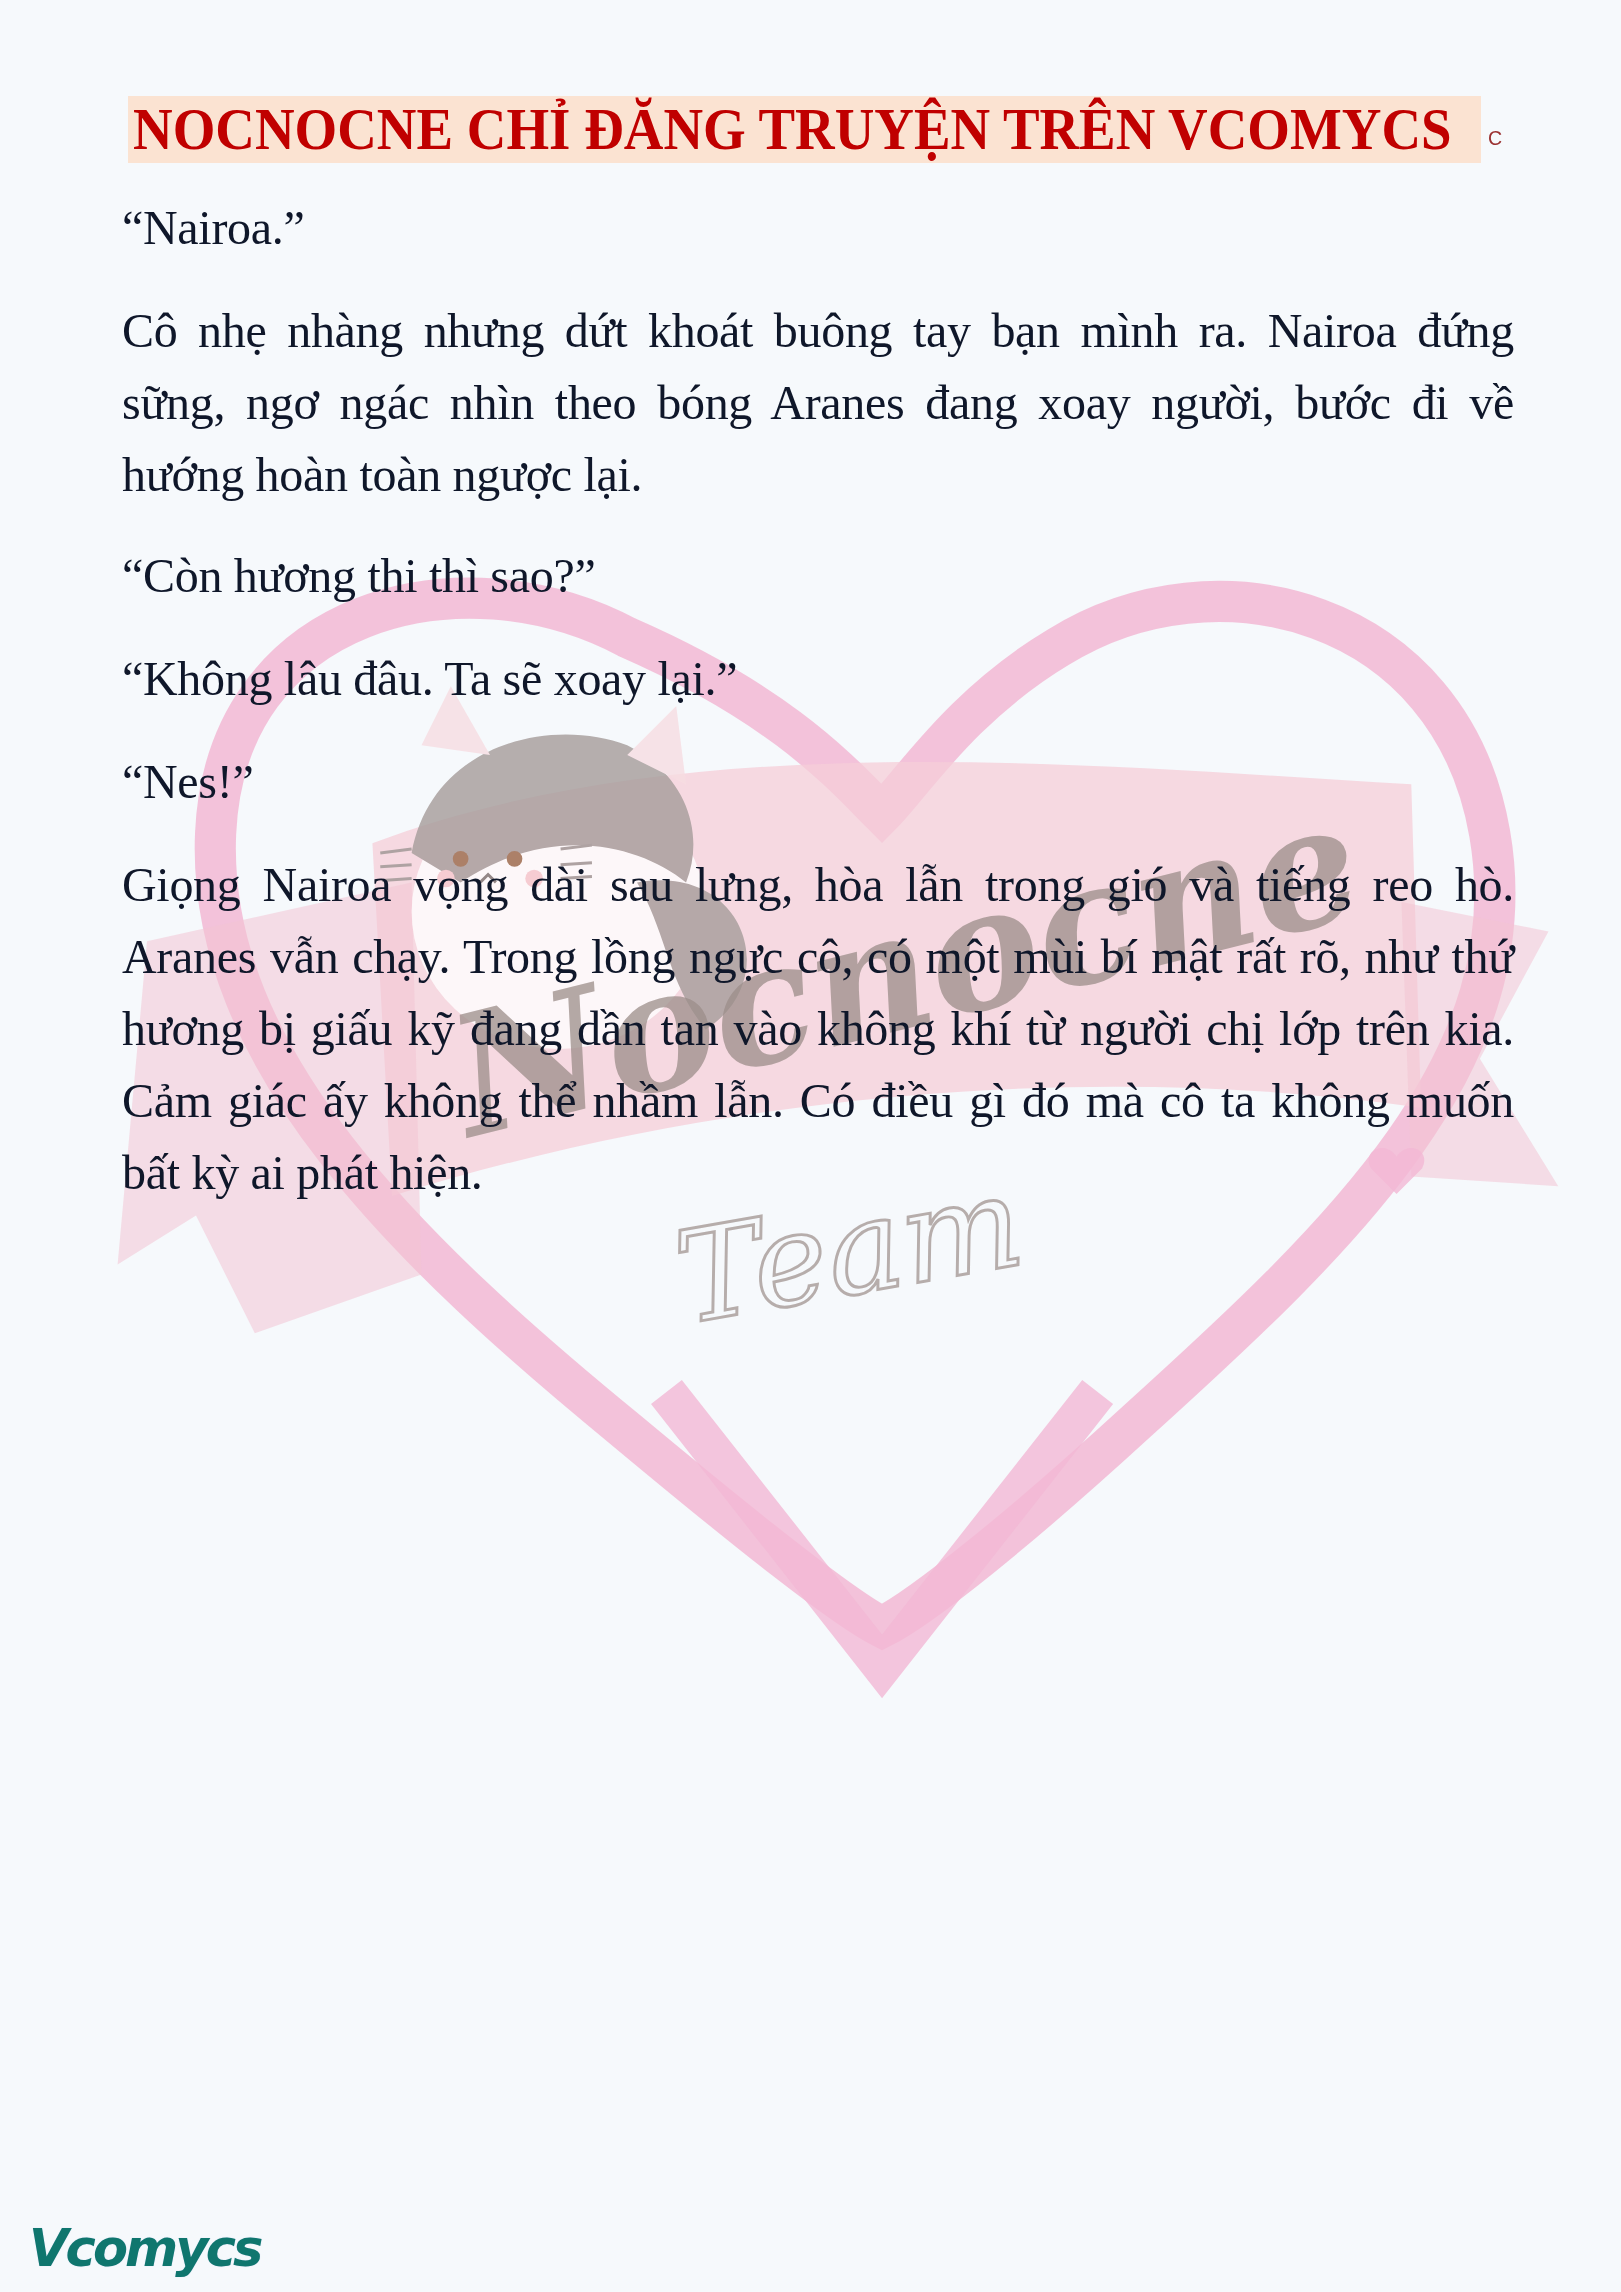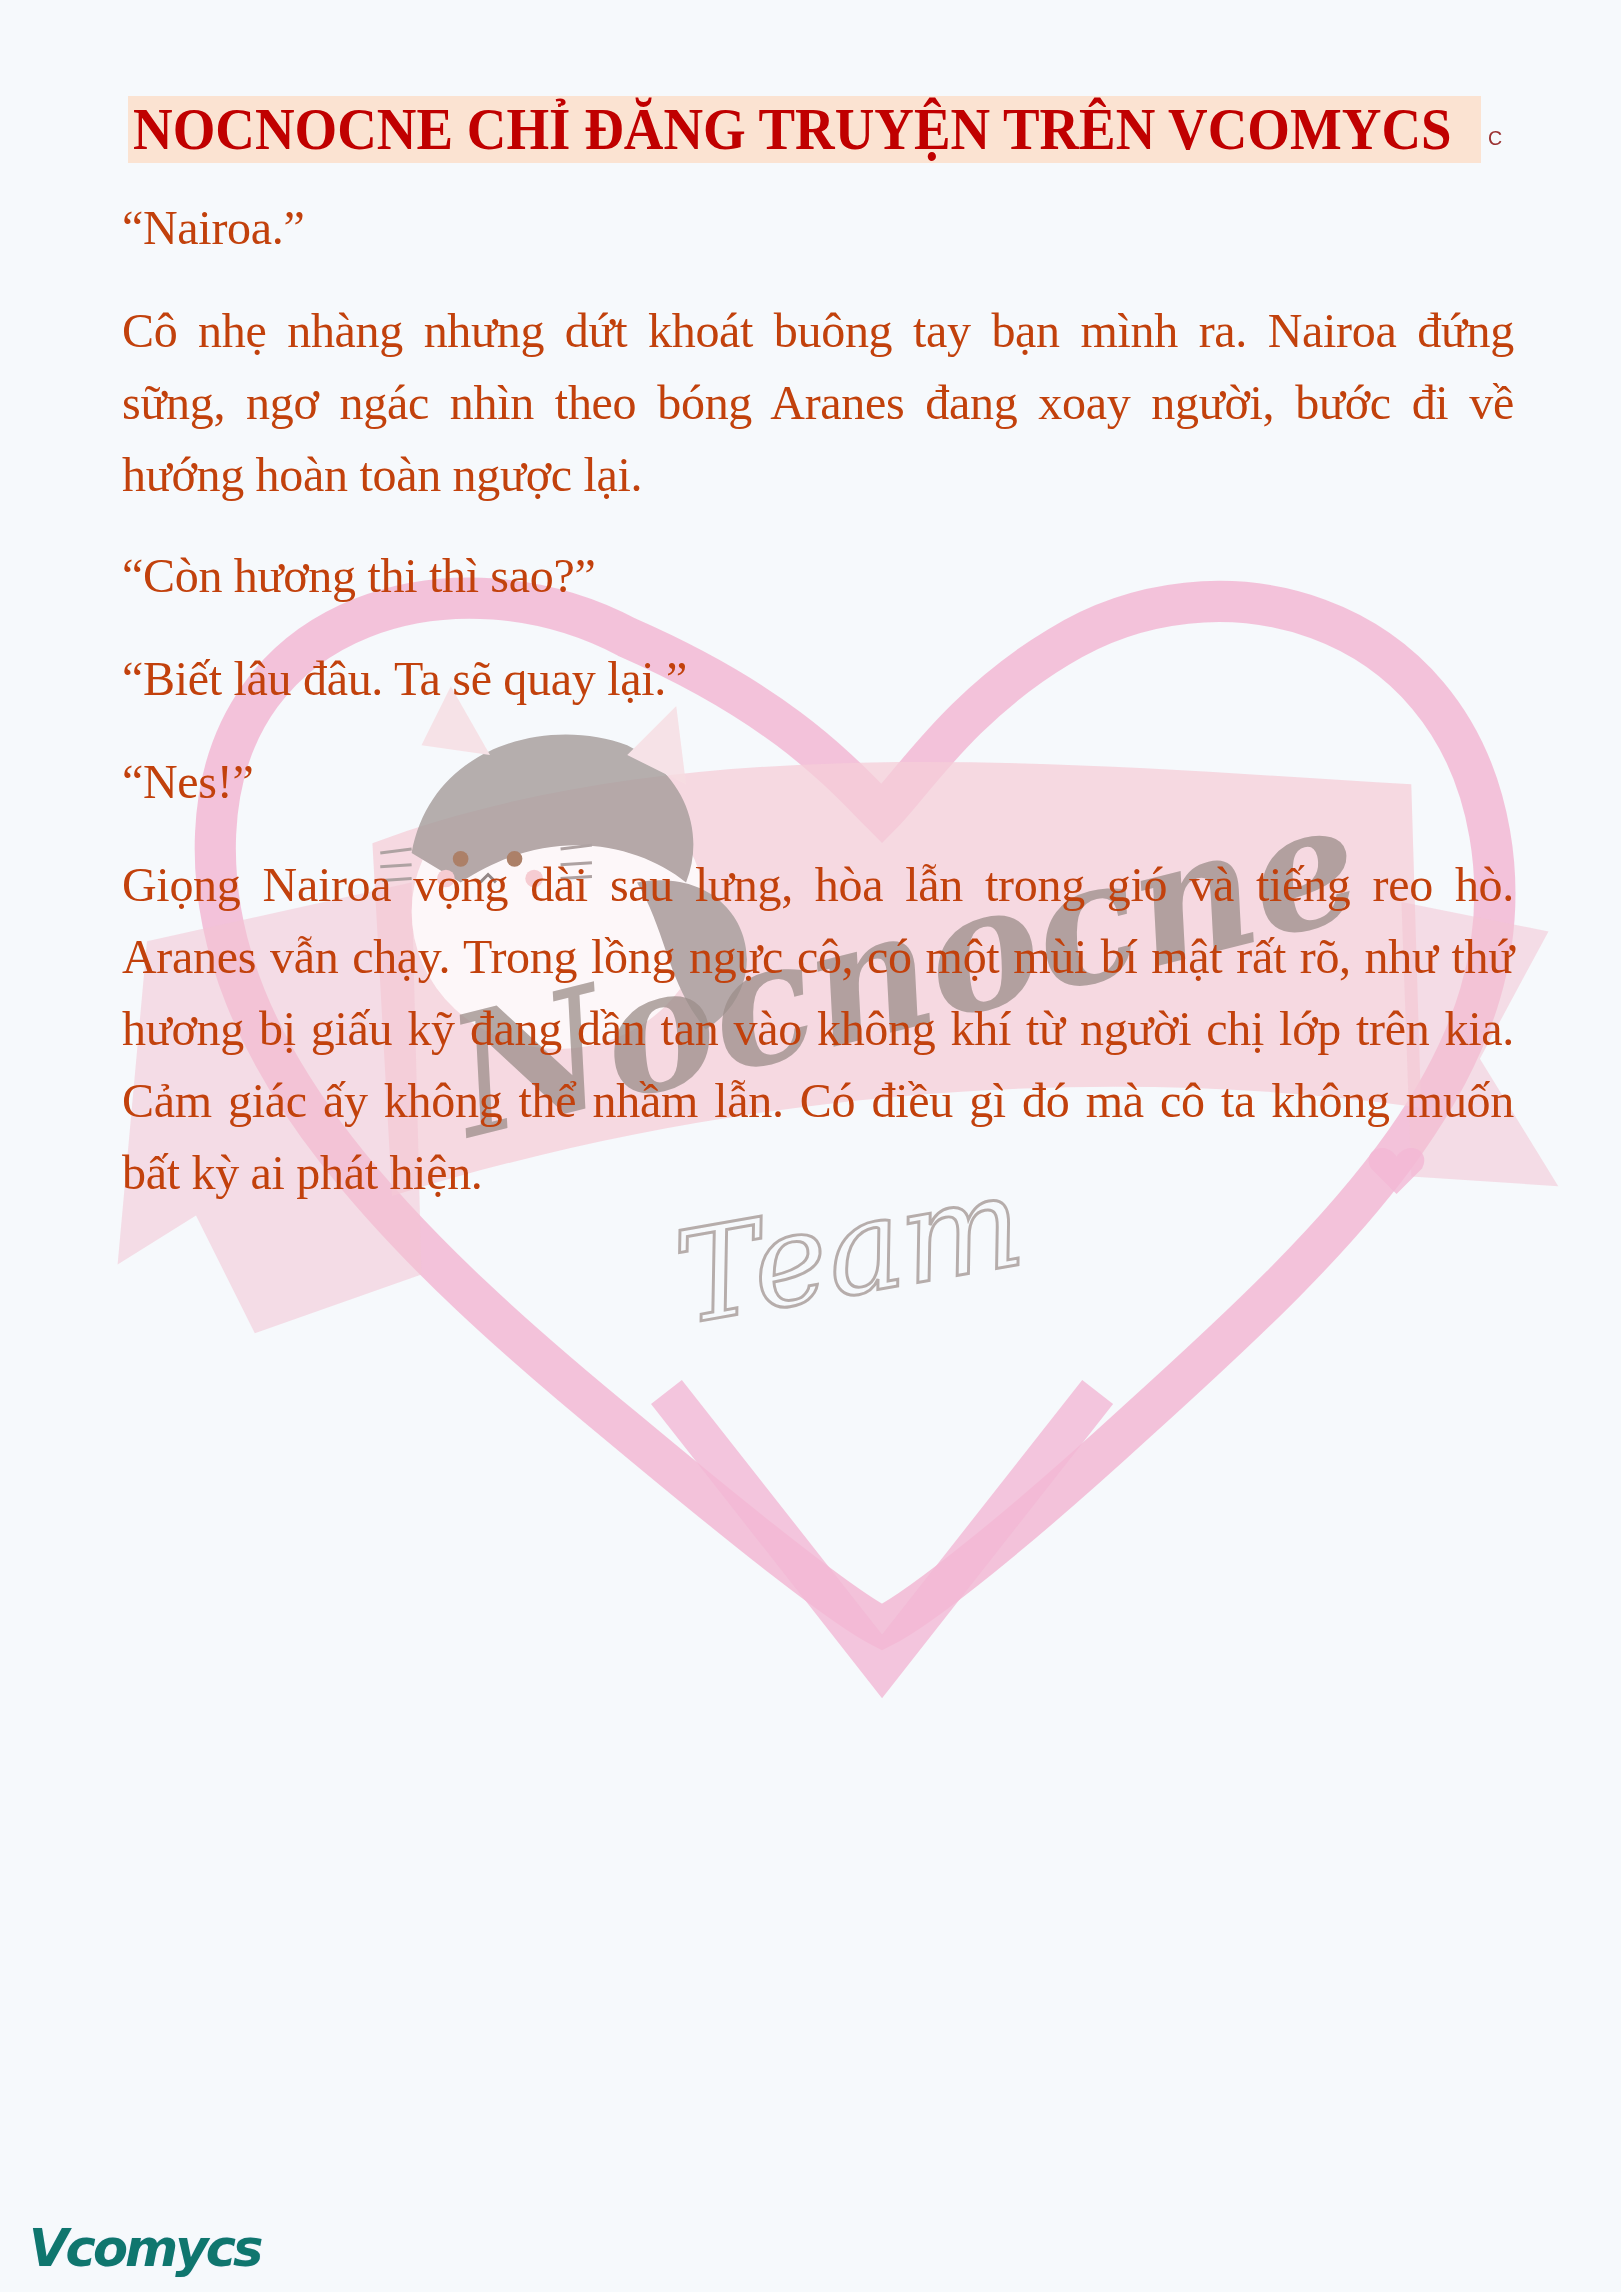--- a/index.html
+++ b/index.html
@@ -55,21 +55,21 @@
       font-size: 19.6px;
       color: #9a3030;
       z-index: 3;
     }
     .content {
       position: absolute;
       left: 122px;
       top: 192px;
       width: 1392px;
       z-index: 3;
-      color: #c2410c;
+      color: #0f172a;
     }
     .para {
       margin: 0 0 29px 0;
       font-size: 48px;
       line-height: 72px;
       text-align: justify;
       letter-spacing: -0.3px;
     }
     .para.dialogue {
       margin-bottom: 31px;
@@ -132,21 +132,21 @@
 </svg>
 
 <div class="banner"></div>
 <div class="banner-text">NOCNOCNE CHỈ ĐĂNG TRUYỆN TRÊN VCOMYCS</div>
 <div class="banner-mark">C</div>
 
 <div class="content">
   <p class="para dialogue">“Nairoa.”</p>
   <p class="para">Cô nhẹ nhàng nhưng dứt khoát buông tay bạn mình ra. Nairoa đứng sững, ngơ ngác nhìn theo bóng Aranes đang xoay người, bước đi về hướng hoàn toàn ngược lại.</p>
   <p class="para dialogue">“Còn hương thi thì sao?”</p>
-  <p class="para dialogue">“Biết lâu đâu. Ta sẽ quay lại.”</p>
+  <p class="para dialogue">“Không lâu đâu. Ta sẽ xoay lại.”</p>
   <p class="para dialogue">“Nes!”</p>
   <p class="para">Giọng Nairoa vọng dài sau lưng, hòa lẫn trong gió và tiếng reo hò. Aranes vẫn chạy. Trong lồng ngực cô, có một mùi bí mật rất rõ, như thứ hương bị giấu kỹ đang dần tan vào không khí từ người chị lớp trên kia. Cảm giác ấy không thể nhầm lẫn. Có điều gì đó mà cô ta không muốn bất kỳ ai phát hiện.</p>
 </div>
 
 <div class="footer-logo">
   <span class="footer-logo-text">Vcomycs</span>
 </div>
 
 
 </body></html>

